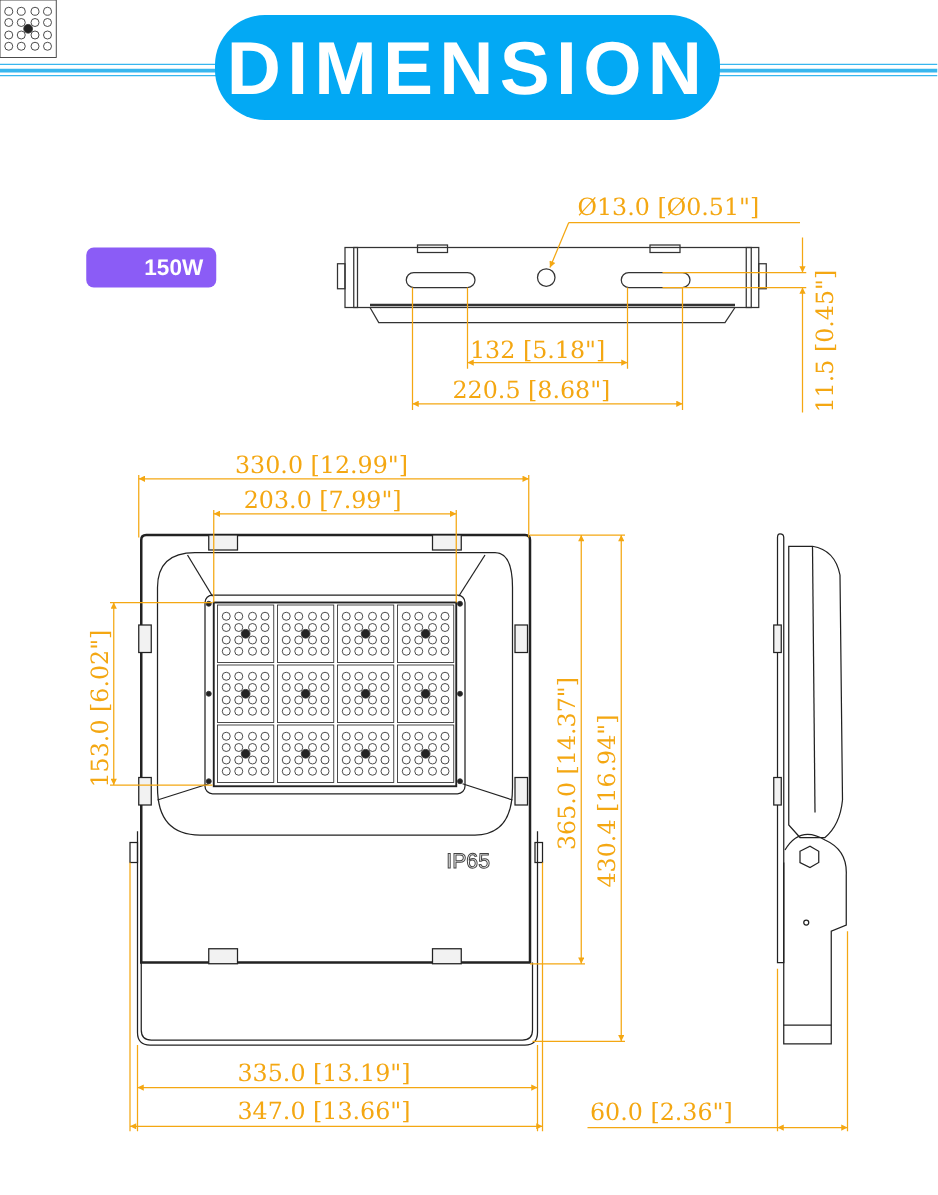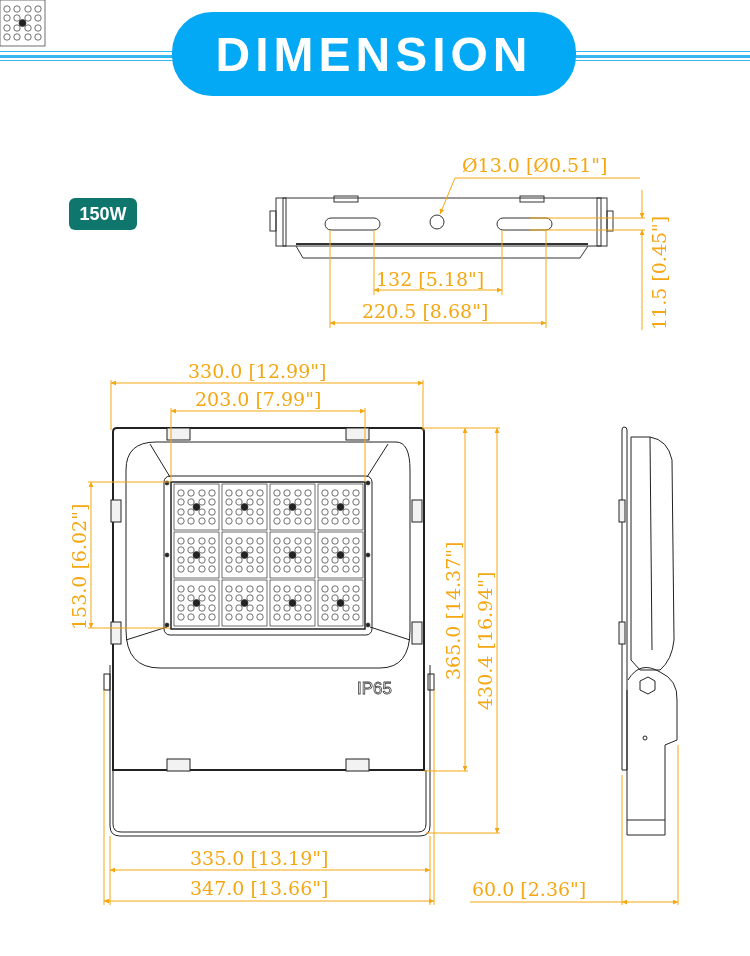--- a/index.html
+++ b/index.html
@@ -1,20 +1,20 @@
 <!DOCTYPE html>
 <html><head>
 <meta charset="utf-8">
 <style>
   html,body{margin:0;padding:0;background:#fff;}
   body{width:750px;height:956px;position:relative;overflow:hidden;font-family:"Liberation Sans",sans-serif;}
   .hdr-line{position:absolute;height:3px;background:#38b6ee;}
   .banner{position:absolute;left:172px;top:12px;width:404px;height:84px;background:#03a9f4;border-radius:40px;display:flex;align-items:center;justify-content:center;}
-  .banner span{color:#fff;font-weight:bold;font-size:48px;letter-spacing:5px;font-family:"Liberation Sans",sans-serif;}
-  .badge{position:absolute;left:69px;top:198px;width:68px;height:32px;background:#0f766e;border-radius:6px;color:#fff;font-weight:bold;font-size:18px;display:flex;align-items:center;justify-content:center;}
+  .banner span{color:#fff;font-weight:bold;font-size:60px;letter-spacing:5px;font-family:"Liberation Sans",sans-serif;}
+  .badge{position:absolute;left:69px;top:198px;width:68px;height:32px;background:#8b5cf6;border-radius:6px;color:#fff;font-weight:bold;font-size:18px;display:flex;align-items:center;justify-content:center;padding-left:36px;}
   svg{position:absolute;left:0;top:0;}
   .dim{font-family:"DejaVu Serif","Liberation Serif",serif;fill:#f4a712;font-size:19px;}
   .ip{font-family:"Liberation Sans",sans-serif;fill:#fff;stroke:#444;stroke-width:0.8;font-size:17px;}
 </style>
 </head>
 <body>
 
 <div class="hdr-line" style="left:0;top:51px;width:175px;height:1px;"></div>
 <div class="hdr-line" style="left:0;top:55px;width:175px;"></div>
 <div class="hdr-line" style="left:0;top:60px;width:175px;height:1px;"></div>

